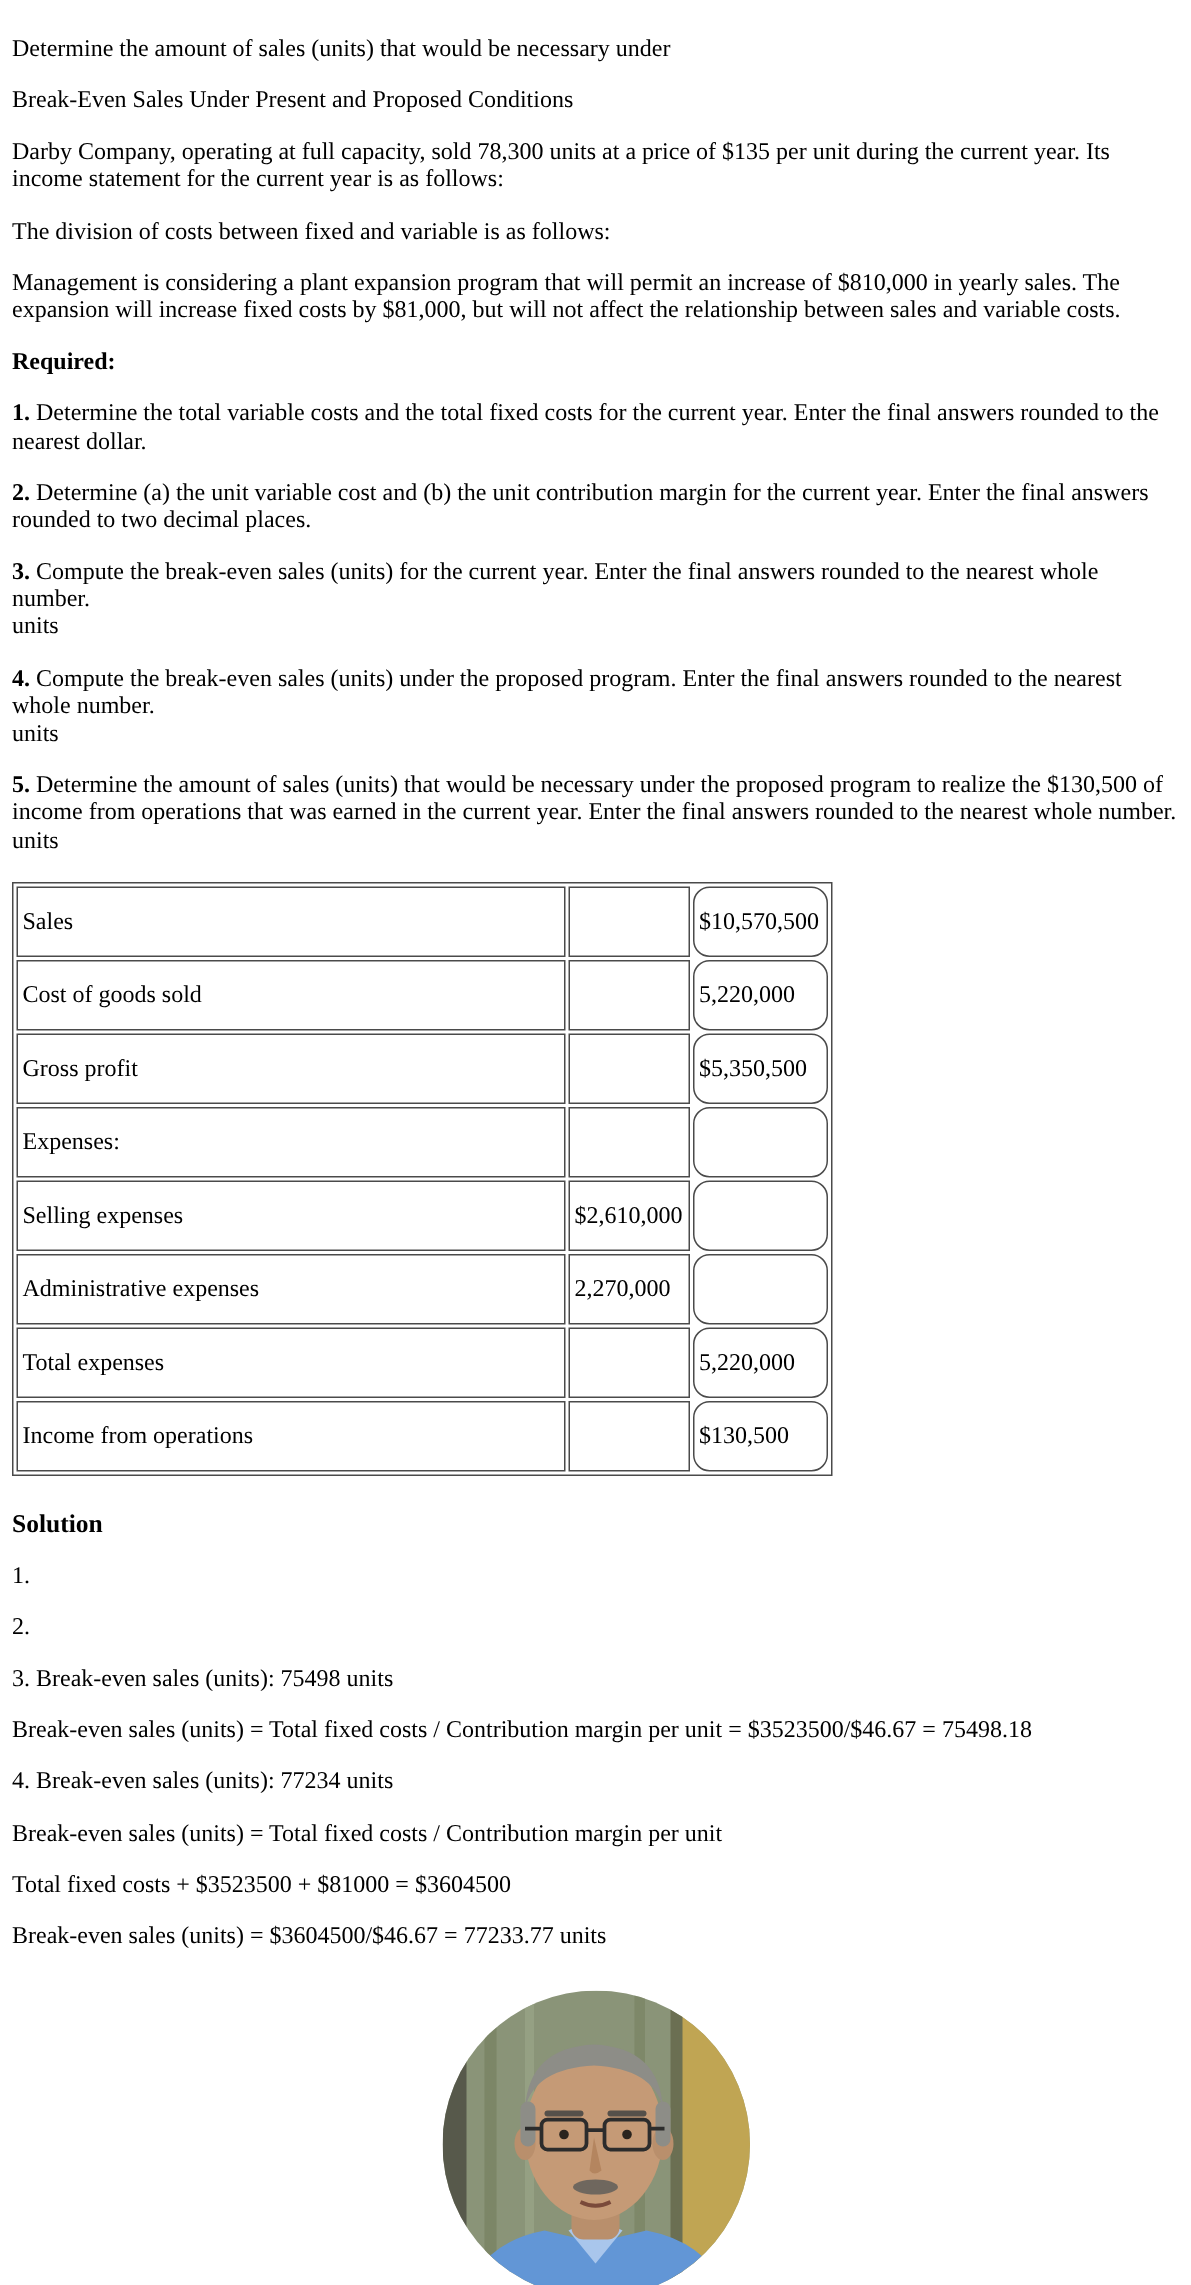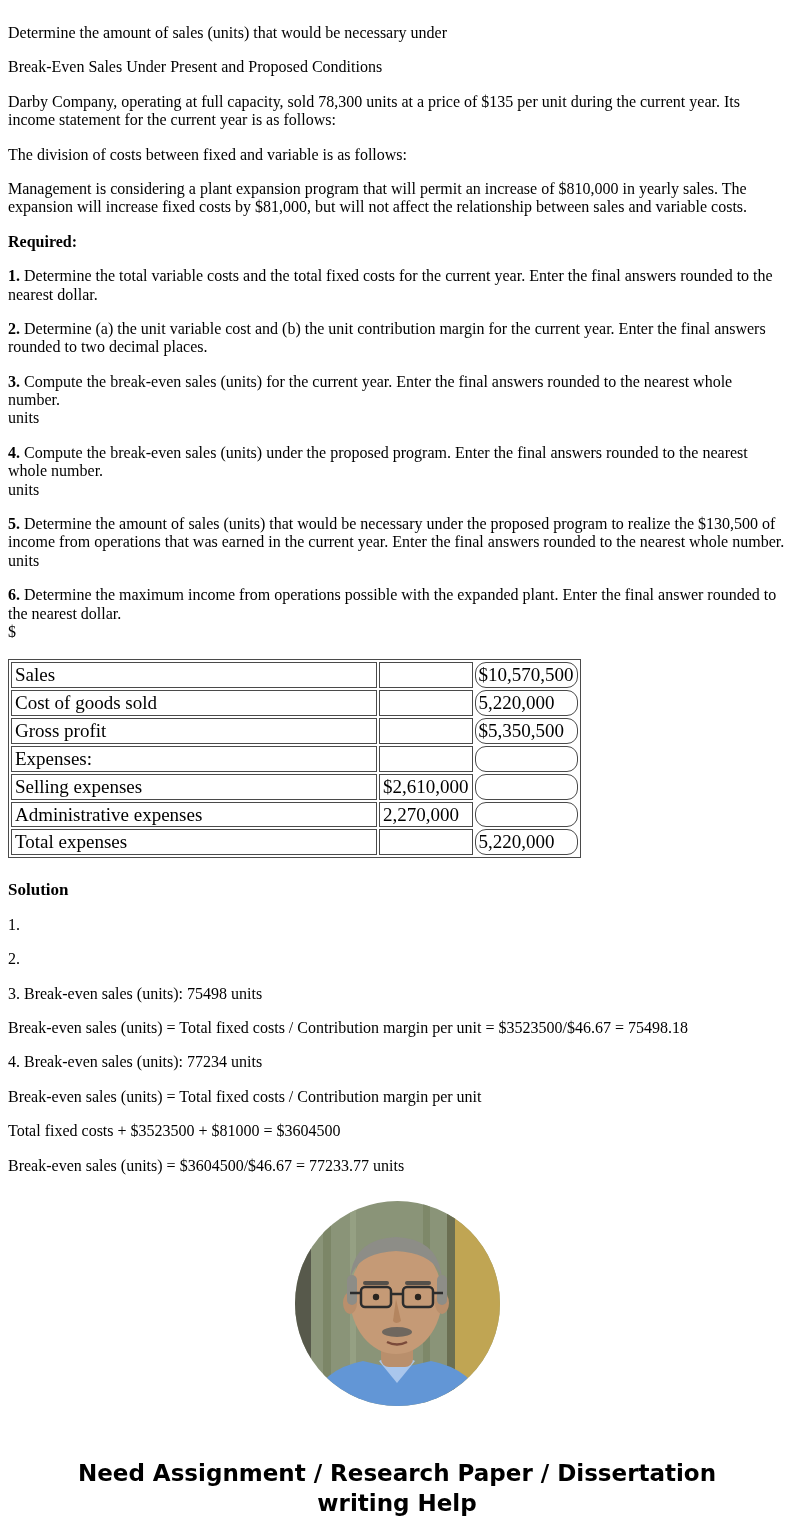--- a/index.html
+++ b/index.html
@@ -16,23 +16,23 @@
 
   
   table.stmt {
     border-collapse: separate;
     border-spacing: 2px;
     border: 1px solid #4a4a4a;
     margin: 18px 0 16px 0;
   }
   table.stmt td {
     border: 1px solid #4a4a4a;
-    padding: 1px 3px;
+    padding: 13px 3px;
     height: 19px;
-    font-size: 19px;
+    font-size: 16px;
     white-space: nowrap;
     vertical-align: middle;
   }
   td.c1 { width: 358px; }
   td.c2 { width: 73px; }
   td.c3 { width: 82px; border-radius: 11px; }
 
   h3.solution {
     font-size: 17px;
     font-weight: bold;
@@ -86,21 +86,20 @@
   <p><b>1.</b> <span>Determine the total variable costs and the total fixed costs for the current year. Enter the final answers rounded to the nearest dollar.</span></p>
 
   <p><b>2.</b> <span>Determine (a) the unit variable cost and (b) the unit contribution margin for the current year. Enter the final answers rounded to two decimal places.</span></p>
 
   <p><b>3.</b> <span>Compute the break-even sales (units) for the current year. Enter the final answers rounded to the nearest whole number.</span><br><span>units</span></p>
 
   <p><b>4.</b> <span>Compute the break-even sales (units) under the proposed program. Enter the final answers rounded to the nearest whole number.</span><br><span>units</span></p>
 
   <p><b>5.</b> <span>Determine the amount of sales (units) that would be necessary under the proposed program to realize the $130,500 of income from operations that was earned in the current year. Enter the final answers rounded to the nearest whole number.</span><br><span>units</span></p>
 
-  <p><b>6.</b> <span>Determine the maximum income from operations possible with the expanded plant. Enter the final answer rounded to the nearest dollar.</span><br><span>$</span></p>
 
   <table class="stmt">
     <tbody>
         <tr>
       <td class="c1">Sales</td>
       <td class="c2"></td>
       <td class="c3">$10,570,500</td>
     </tr>
     <tr>
       <td class="c1">Cost of goods sold</td>
@@ -124,20 +123,25 @@
     </tr>
     <tr>
       <td class="c1">Administrative expenses</td>
       <td class="c2">2,270,000</td>
       <td class="c3"></td>
     </tr>
     <tr>
       <td class="c1">Total expenses</td>
       <td class="c2"></td>
       <td class="c3">5,220,000</td>
+    </tr>
+    <tr>
+      <td class="c1">Income from operations</td>
+      <td class="c2"></td>
+      <td class="c3">$130,500</td>
     </tr>
   </tbody>
     </table>
 
   <h3 class="solution">Solution</h3>
 
   <p>1.</p>
   <p>2.</p>
   <p>3. Break-even sales (units): 75498 units</p>
   <p>Break-even sales (units) = Total fixed costs / Contribution margin per unit = $3523500/$46.67 = 75498.18</p>

